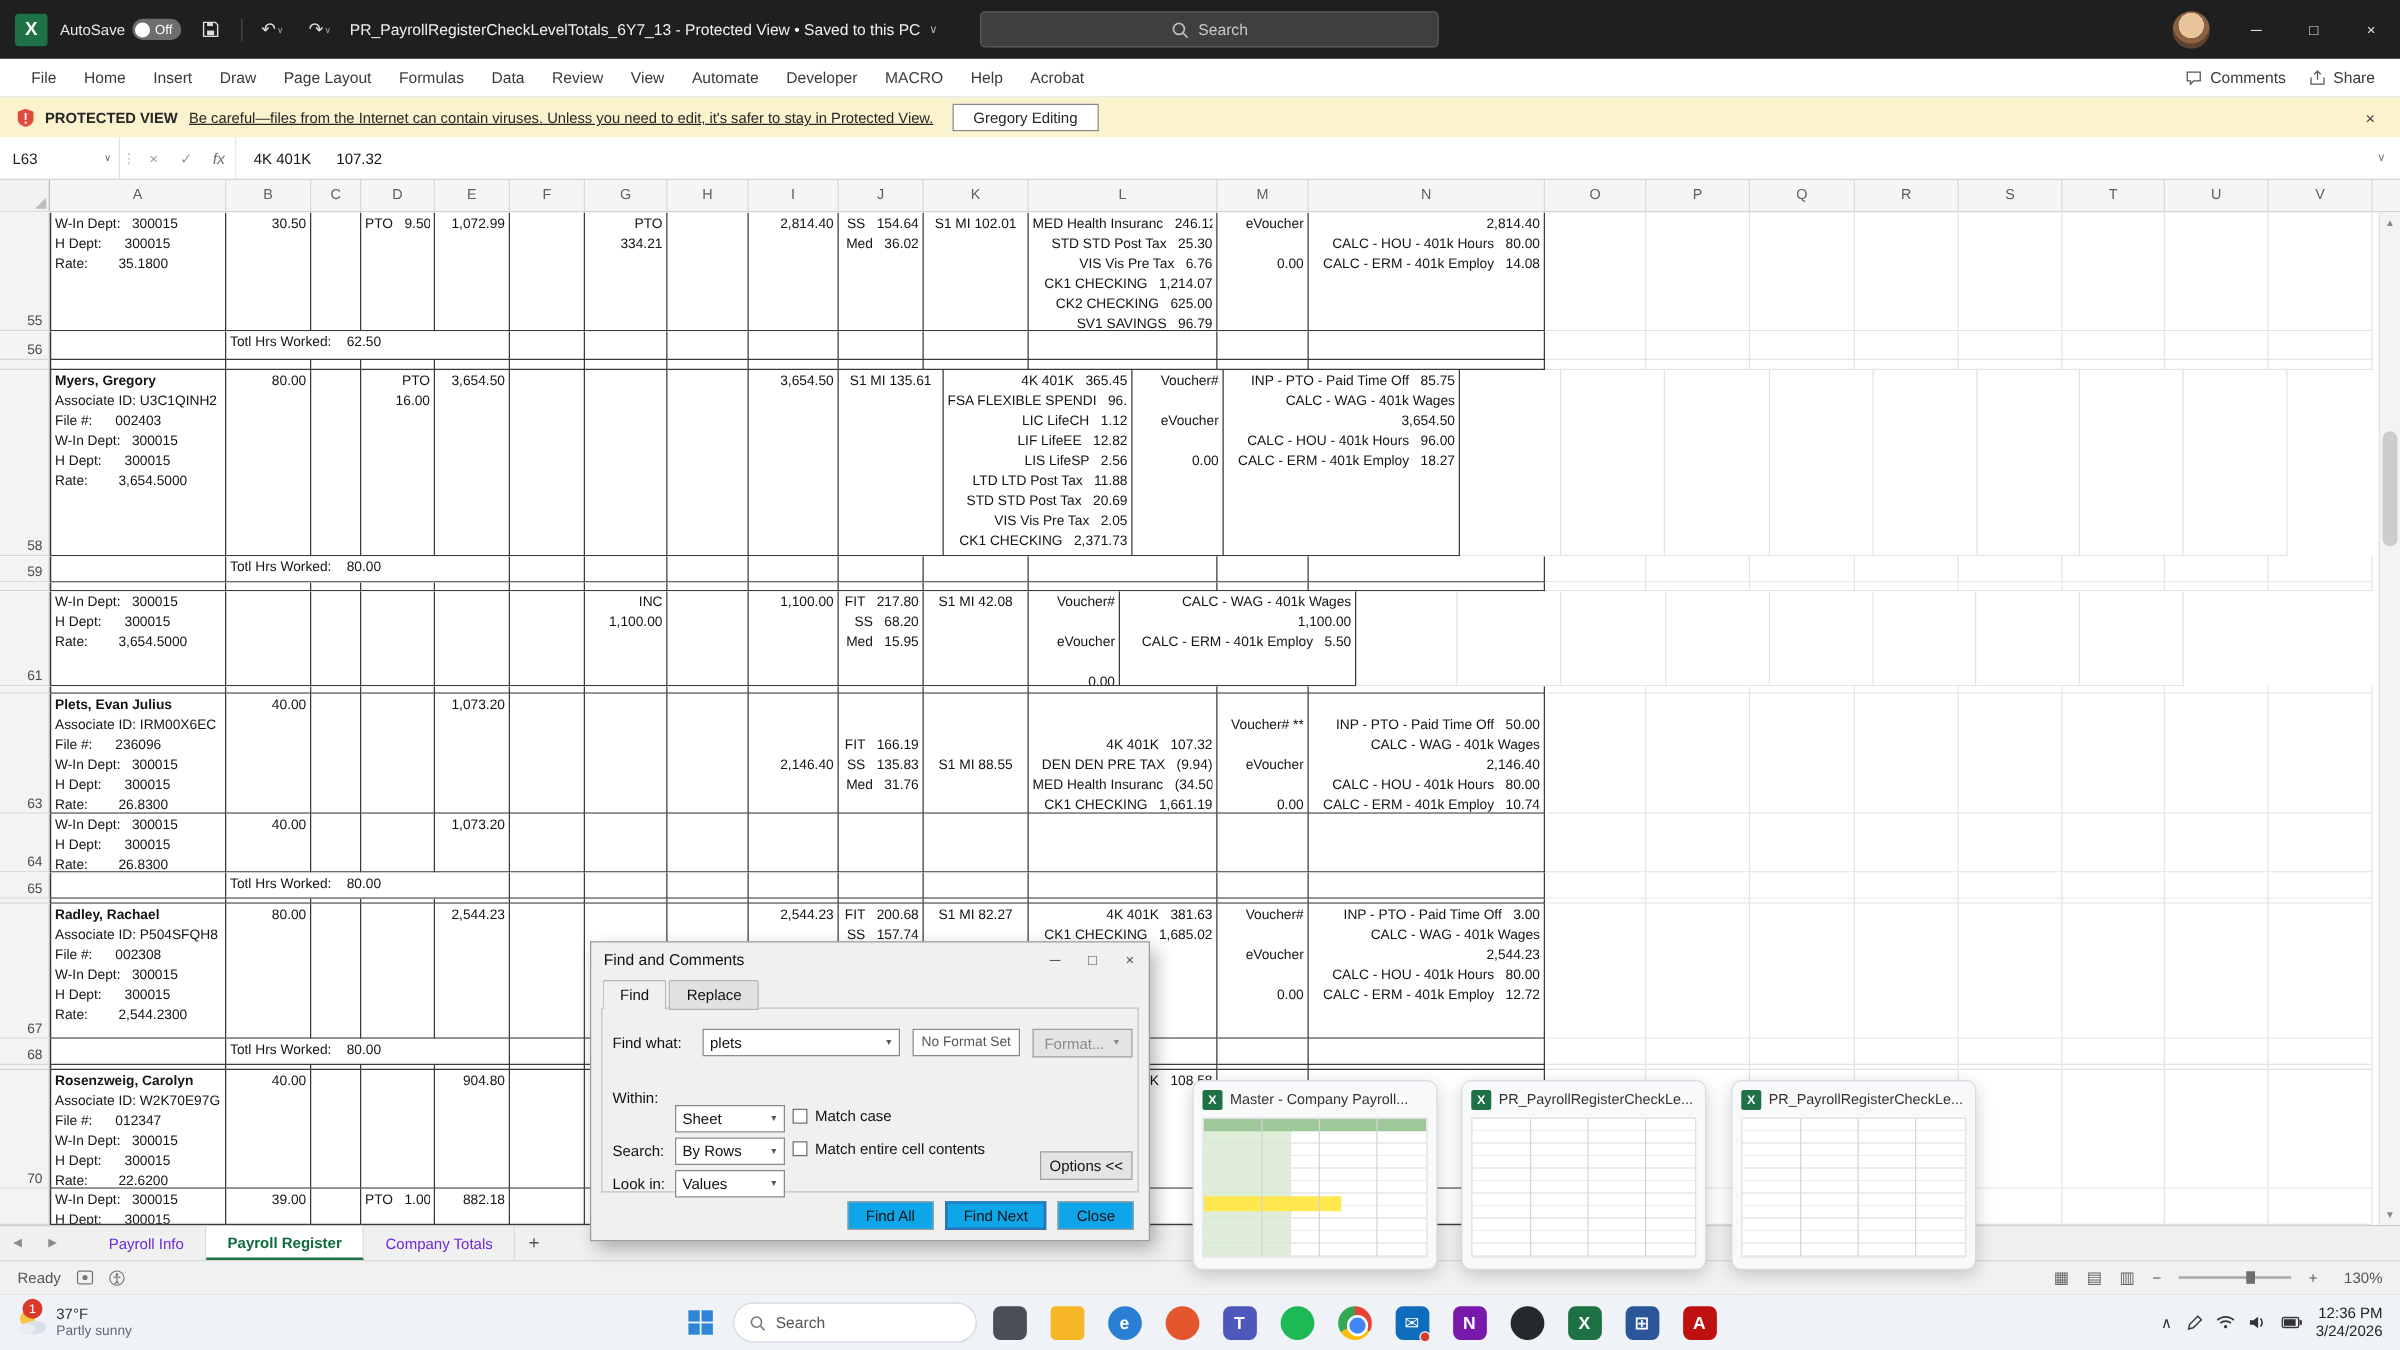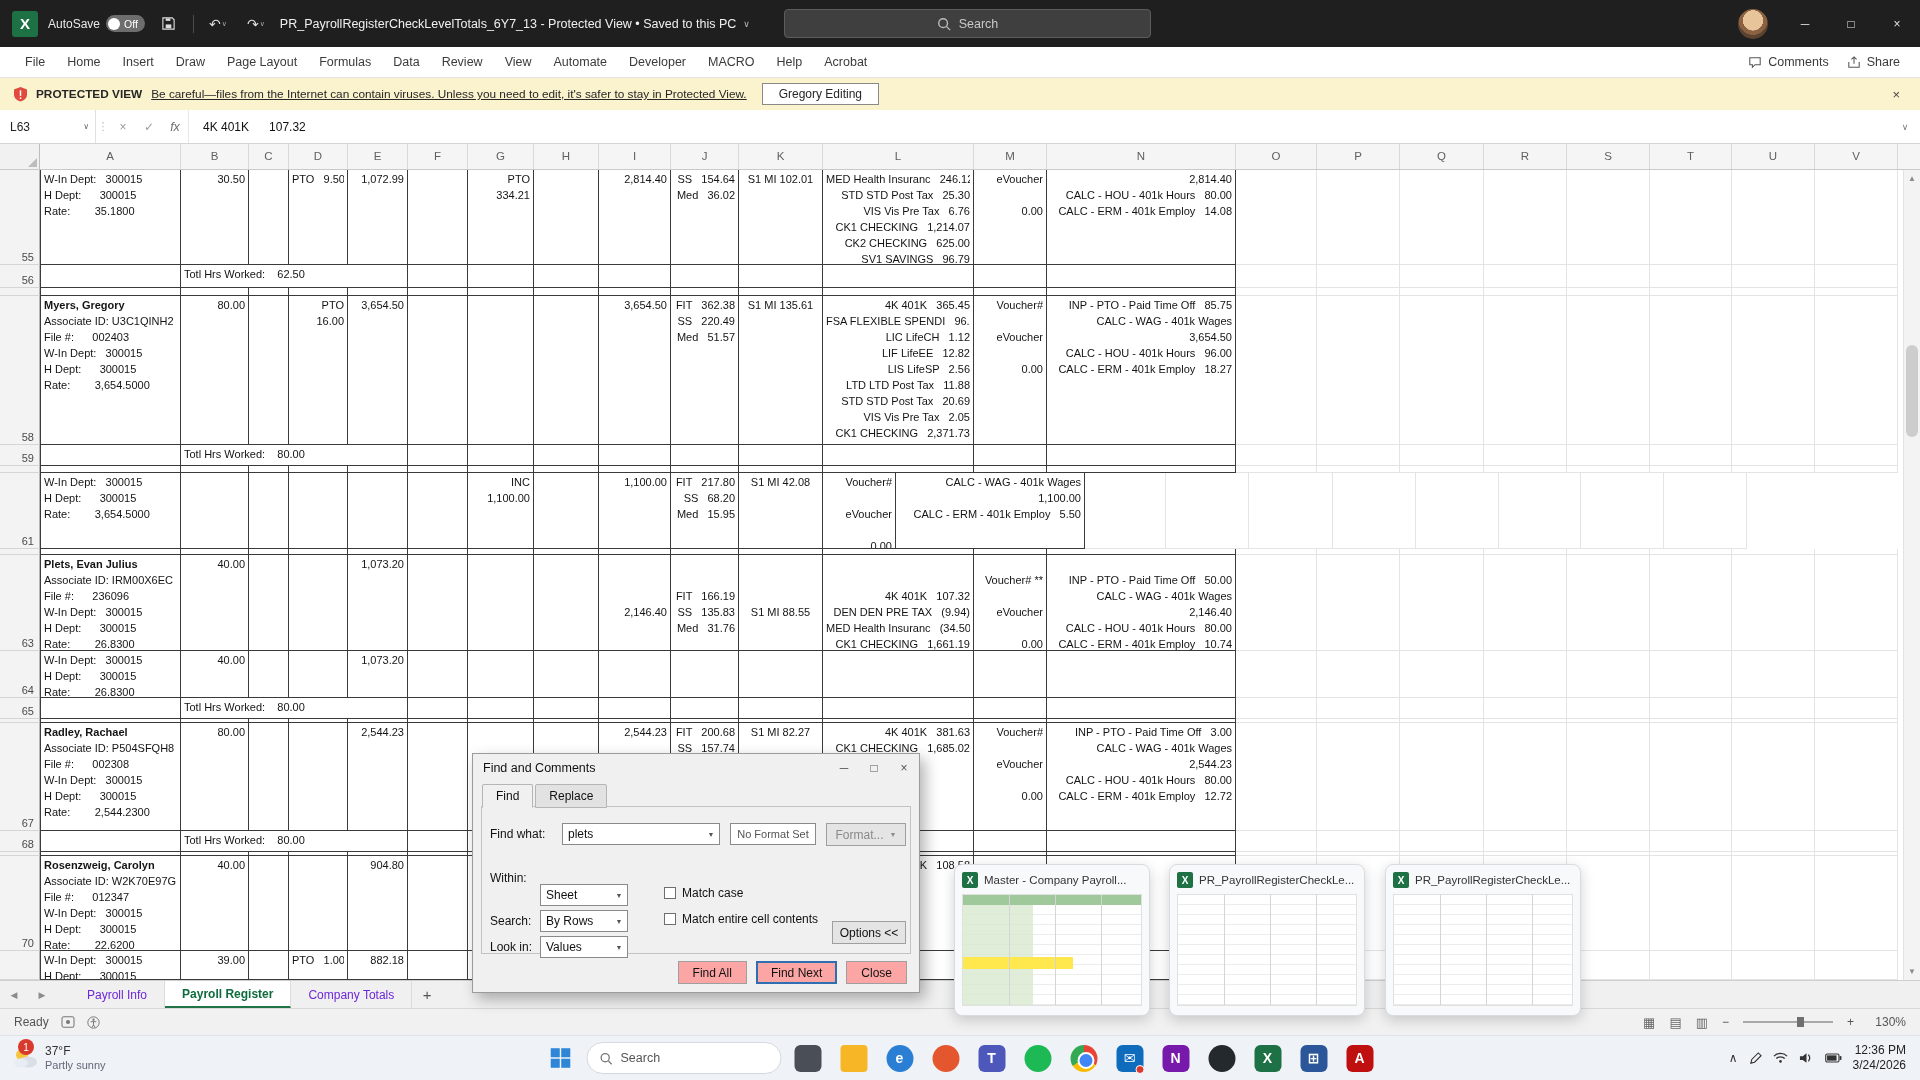--- a/index.html
+++ b/index.html
@@ -146,24 +146,24 @@
   .fd-panel { position:absolute; left:8px; right:8px; top:52px; bottom:38px; border:1px solid #c3c3c3; }
   .fd-lab { position:absolute; font-size:12px; color:#111; }
   .combo { position:absolute; height:22px; background:#fff; border:1px solid #8a8a8a; display:flex; align-items:center; }
   .combo .val { flex:1; padding:0 5px; font-size:12px; white-space:nowrap; overflow:hidden; }
   .combo .dd { width:16px; text-align:center; font-size:7px; color:#555; }
   .nofmt { position:absolute; height:22px; background:#fff; border:1px solid #8a8a8a; display:flex;
     align-items:center; justify-content:center; font-size:11px; color:#555; }
   .fd-btn { position:absolute; height:23px; background:#e4e4e4; border:1px solid #9f9f9f; display:flex;
     align-items:center; justify-content:center; font-size:12px; }
   .fd-btn.gray { color:#8a8a8a; gap:6px; }
-  .cb { position:absolute; display:flex; align-items:center; gap:6px; font-size:12px;margin-left:30px; }
+  .cb { position:absolute; display:flex; align-items:center; gap:6px; font-size:12px; }
   .cb .box { width:12px; height:12px; background:#fff; border:1px solid #6e6e6e; }
   .fd-btns { position:absolute; right:12px; bottom:8px; display:flex; gap:9px; }
-  .fd-btns .b { height:23px; padding:0 14px; background:#fca5a5; border:1px solid #9f9f9f;
+  .fd-btns .b { height:23px; padding:0 14px; background:#0ea5e9; border:1px solid #9f9f9f;
     display:flex; align-items:center; font-size:12px; }
   .fd-btns .b.default { border:1px solid #2f6fb1; box-shadow:inset 0 0 0 1px #2f6fb1; }
 
   
   .thumbs { position:absolute; top:864px; left:0; z-index:60; }
   .thumb-card { position:absolute; width:196px; height:152px; background:#f7f9fb; border:1px solid #d8dce1;
     border-radius:8px; box-shadow:0 4px 14px rgba(0,0,0,.18); padding:7px; }
   .thumb-head { display:flex; align-items:center; gap:6px; margin-bottom:6px; }
   .mini-xl { width:16px; height:16px; background:#1e7145; color:#fff; font-size:10px; font-weight:bold;
     display:flex; align-items:center; justify-content:center; border-radius:2px; flex:none; }
@@ -449,25 +449,20 @@
         </div>
         <div class="cell dark" style="width: 60px;">
           <div class="cl right">3,654.50</div>
         </div>
         <div class="cell dark" style="width: 60px;"></div>
         <div class="cell dark" style="width: 66px;"></div>
         <div class="cell dark" style="width: 65px;"></div>
         <div class="cell dark" style="width: 72px;">
           <div class="cl right">3,654.50</div>
         </div>
-        <div class="cell dark" style="width: 68px;">
-          <div class="cl right">FIT   362.38</div>
-          <div class="cl right">SS   220.49</div>
-          <div class="cl right">Med   51.57</div>
-        </div>
         <div class="cell dark" style="width: 84px;">
           <div class="cl center">S1 MI 135.61</div>
         </div>
         <div class="cell dark" style="width: 151px;">
           <div class="cl right">4K 401K   365.45</div>
           <div class="cl right">FSA FLEXIBLE SPENDI   96.15</div>
           <div class="cl right">LIC LifeCH   1.12</div>
           <div class="cl right">LIF LifeEE   12.82</div>
           <div class="cl right">LIS LifeSP   2.56</div>
           <div class="cl right">LTD LTD Post Tax   11.88</div>

